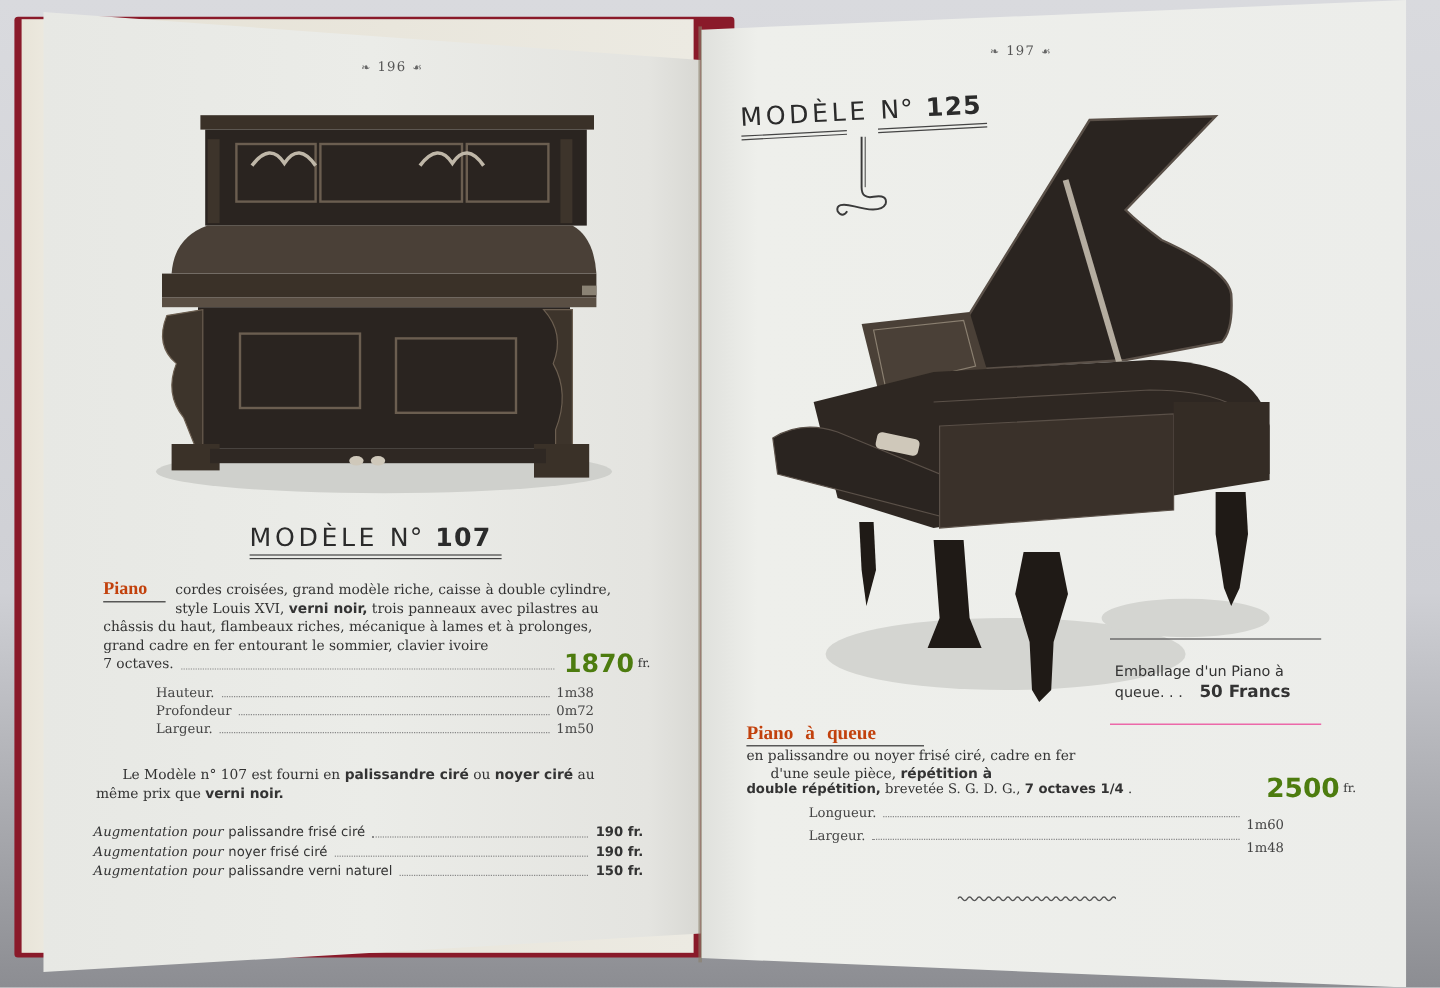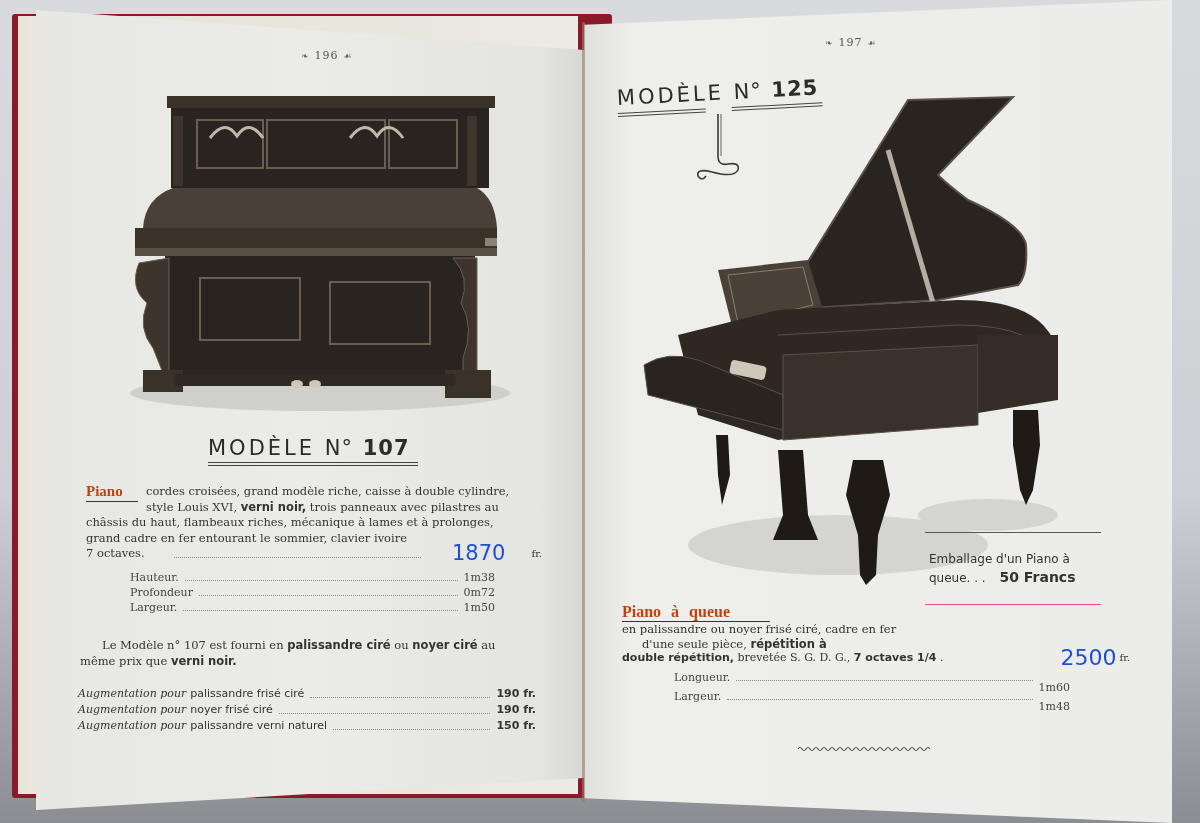--- a/index.html
+++ b/index.html
@@ -39,21 +39,21 @@
   .folio .orn { font-size:9px; color:#666; margin:0 5px; }
   .model-title {
     font-family: "DejaVu Sans", sans-serif; font-size:21px; letter-spacing:3px; color:#2b2b2b;
   }
   .model-title .num { font-weight:bold; letter-spacing:1px; }
   .rule-double {
     border-top:1px solid #444; border-bottom:1px solid #444; height:2px;
   }
   .body-text { font-size:11.5px; line-height:15.5px; color:#333; }
   .piano-word { font-family:Liberation Serif, serif; font-weight:bold; font-size:15px; color:#c2410c; }
-  .price-big { font-family:"DejaVu Sans",sans-serif; font-weight:normal; font-size:21px; color:#1d4ed8; }
+  .price-big { font-family:"DejaVu Sans",sans-serif; font-weight:bold; font-size:21px; color:#4d7c0f; }
   .price-unit { font-size:10px; vertical-align:top; margin-left:3px; }
   .dim-row { display:flex; font-size:11px; color:#444; height:15px; line-height:15px; }
   .dim-row .lbl { white-space:nowrap; }
   .dim-row .dots { flex:1; border-bottom:1px dotted #888; margin:0 6px 4px 6px; }
   .dim-row .val { white-space:nowrap; font-size:11px; }
   .aug-row { display:flex; font-size:11px; height:16px; line-height:16px; color:#333; }
   .aug-row .it { font-style:italic; }
   .aug-row .bd { font-family:"DejaVu Sans",sans-serif; font-weight:normal; margin-left:4px; white-space:nowrap;text-align:center; }
   .aug-row .dots { flex:1; border-bottom:1px dotted #888; margin:0 6px 4px 6px; }
   .aug-row .val { font-family:"DejaVu Sans",sans-serif; font-weight:bold; white-space:nowrap; }
@@ -124,21 +124,21 @@
       <div>cordes croisées, grand modèle riche, caisse à double cylindre,</div>
       <div>
         <span>style Louis XVI,</span>
         <b>verni noir,</b>
         <span>trois panneaux avec pilastres au</span>
       </div>
     </div>
   </div>
   <div>châssis du haut, flambeaux riches, mécanique à lames et à prolonges,</div>
   <div>grand cadre en fer entourant le sommier, clavier ivoire</div>
-  <div style="display:flex; align-items:flex-end;gap:23px;">
+  <div style="display:flex; align-items:flex-end;">
     <span>7 octaves.</span>
     <span style="flex:1; border-bottom:1px dotted #888; margin:0 8px 4px 6px;"></span>
     <span class="price-big">1870</span>
     <span class="price-unit">fr.</span>
   </div>
 </div>
 
 <div class="abs" style="left:130px; top:570px; width:365px;">
   <div class="dim-row">
     <span class="lbl">Hauteur.</span>

